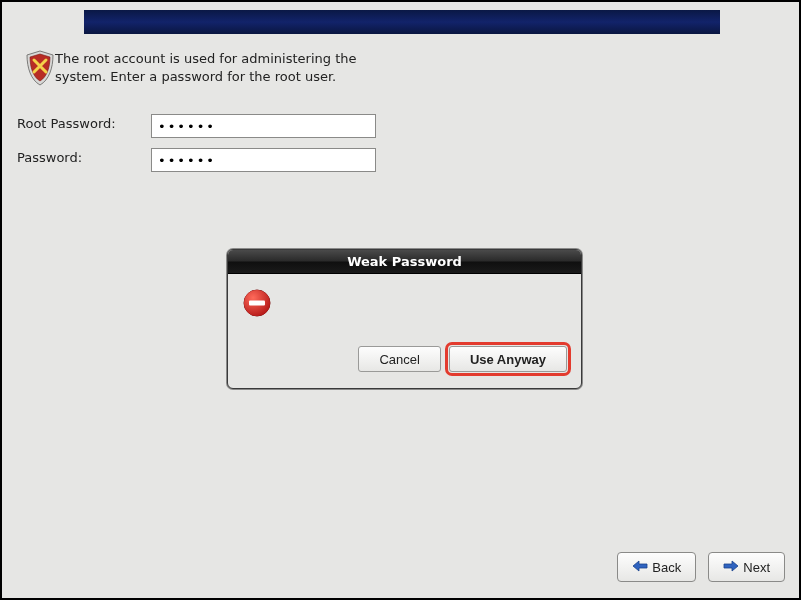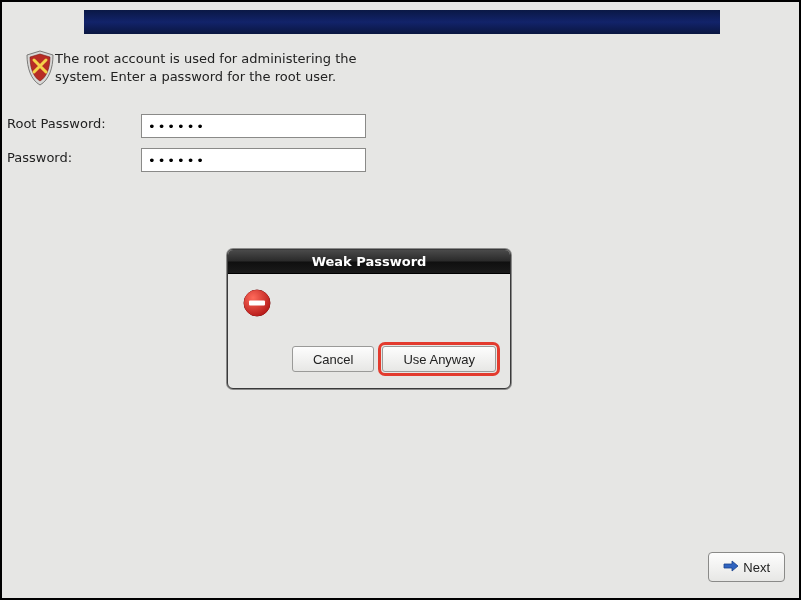--- a/index.html
+++ b/index.html
@@ -32,21 +32,21 @@
     }
     .shield-icon svg { display: block; }
     .intro-text {
       max-width: 318px;
       line-height: 1.35;
       color: #222;
     }
     .form-area {
       position: absolute;
       top: 112px;
-      left: 5px;
+      left: 15px;
     }
     .form-row {
       display: flex;
       align-items: center;
       margin-bottom: 10px;
     }
     .form-label {
       width: 134px;
       color: #222;
       font-size: 13px;
@@ -59,21 +59,21 @@
       background: #fff;
       padding: 2px 6px;
       font-size: 13px;
       letter-spacing: 2px;
       font-family: inherit;
     }
     .dialog {
       position: absolute;
       top: 247px;
       left: 225px;
-      width: 284px;
+      width: 355px;
       background: #e6e6e4;
       border: 1px solid #3a3a3a;
       border-radius: 6px;
       box-shadow: 0 0 0 1px rgba(0,0,0,.4);
       overflow: hidden;
     }
     .dialog-title {
       height: 24px;
       line-height: 24px;
       text-align: center;
@@ -112,20 +112,21 @@
       font-size: 13px;
       color: #222;
       cursor: pointer;
       display: inline-flex;
       align-items: center;
       gap: 4px;
     }
     .btn.focus-ring {
       outline: 3px solid #e33b2e;
       outline-offset: 1px;
+      font-weight: bold;
     }
     .nav-area {
       position: absolute;
       bottom: 16px;
       right: 14px;
       display: flex;
       gap: 12px;
     }
     .nav-btn {
       height: 30px;
@@ -191,18 +192,26 @@
       <button class="btn">Cancel</button>
       <button class="btn focus-ring">Use Anyway</button>
     </div>
   </div>
 </div>
 
 <div class="nav-area">
   <button class="nav-btn">
     <span class="arrow-icon">
       <svg width="16" height="12" viewBox="0 0 16 12">
+        <path d="M7 1 L1 6 L7 11 L7 8 L15 8 L15 4 L7 4 Z" fill="#2f63c0" stroke="#19418a" stroke-width="0.8"></path>
+      </svg>
+    </span>
+    <span>Back</span>
+  </button>
+  <button class="nav-btn">
+    <span class="arrow-icon">
+      <svg width="16" height="12" viewBox="0 0 16 12">
         <path d="M9 1 L15 6 L9 11 L9 8 L1 8 L1 4 L9 4 Z" fill="#2f63c0" stroke="#19418a" stroke-width="0.8"></path>
       </svg>
     </span>
     <span>Next</span>
   </button>
 </div>
 
 </body></html>

